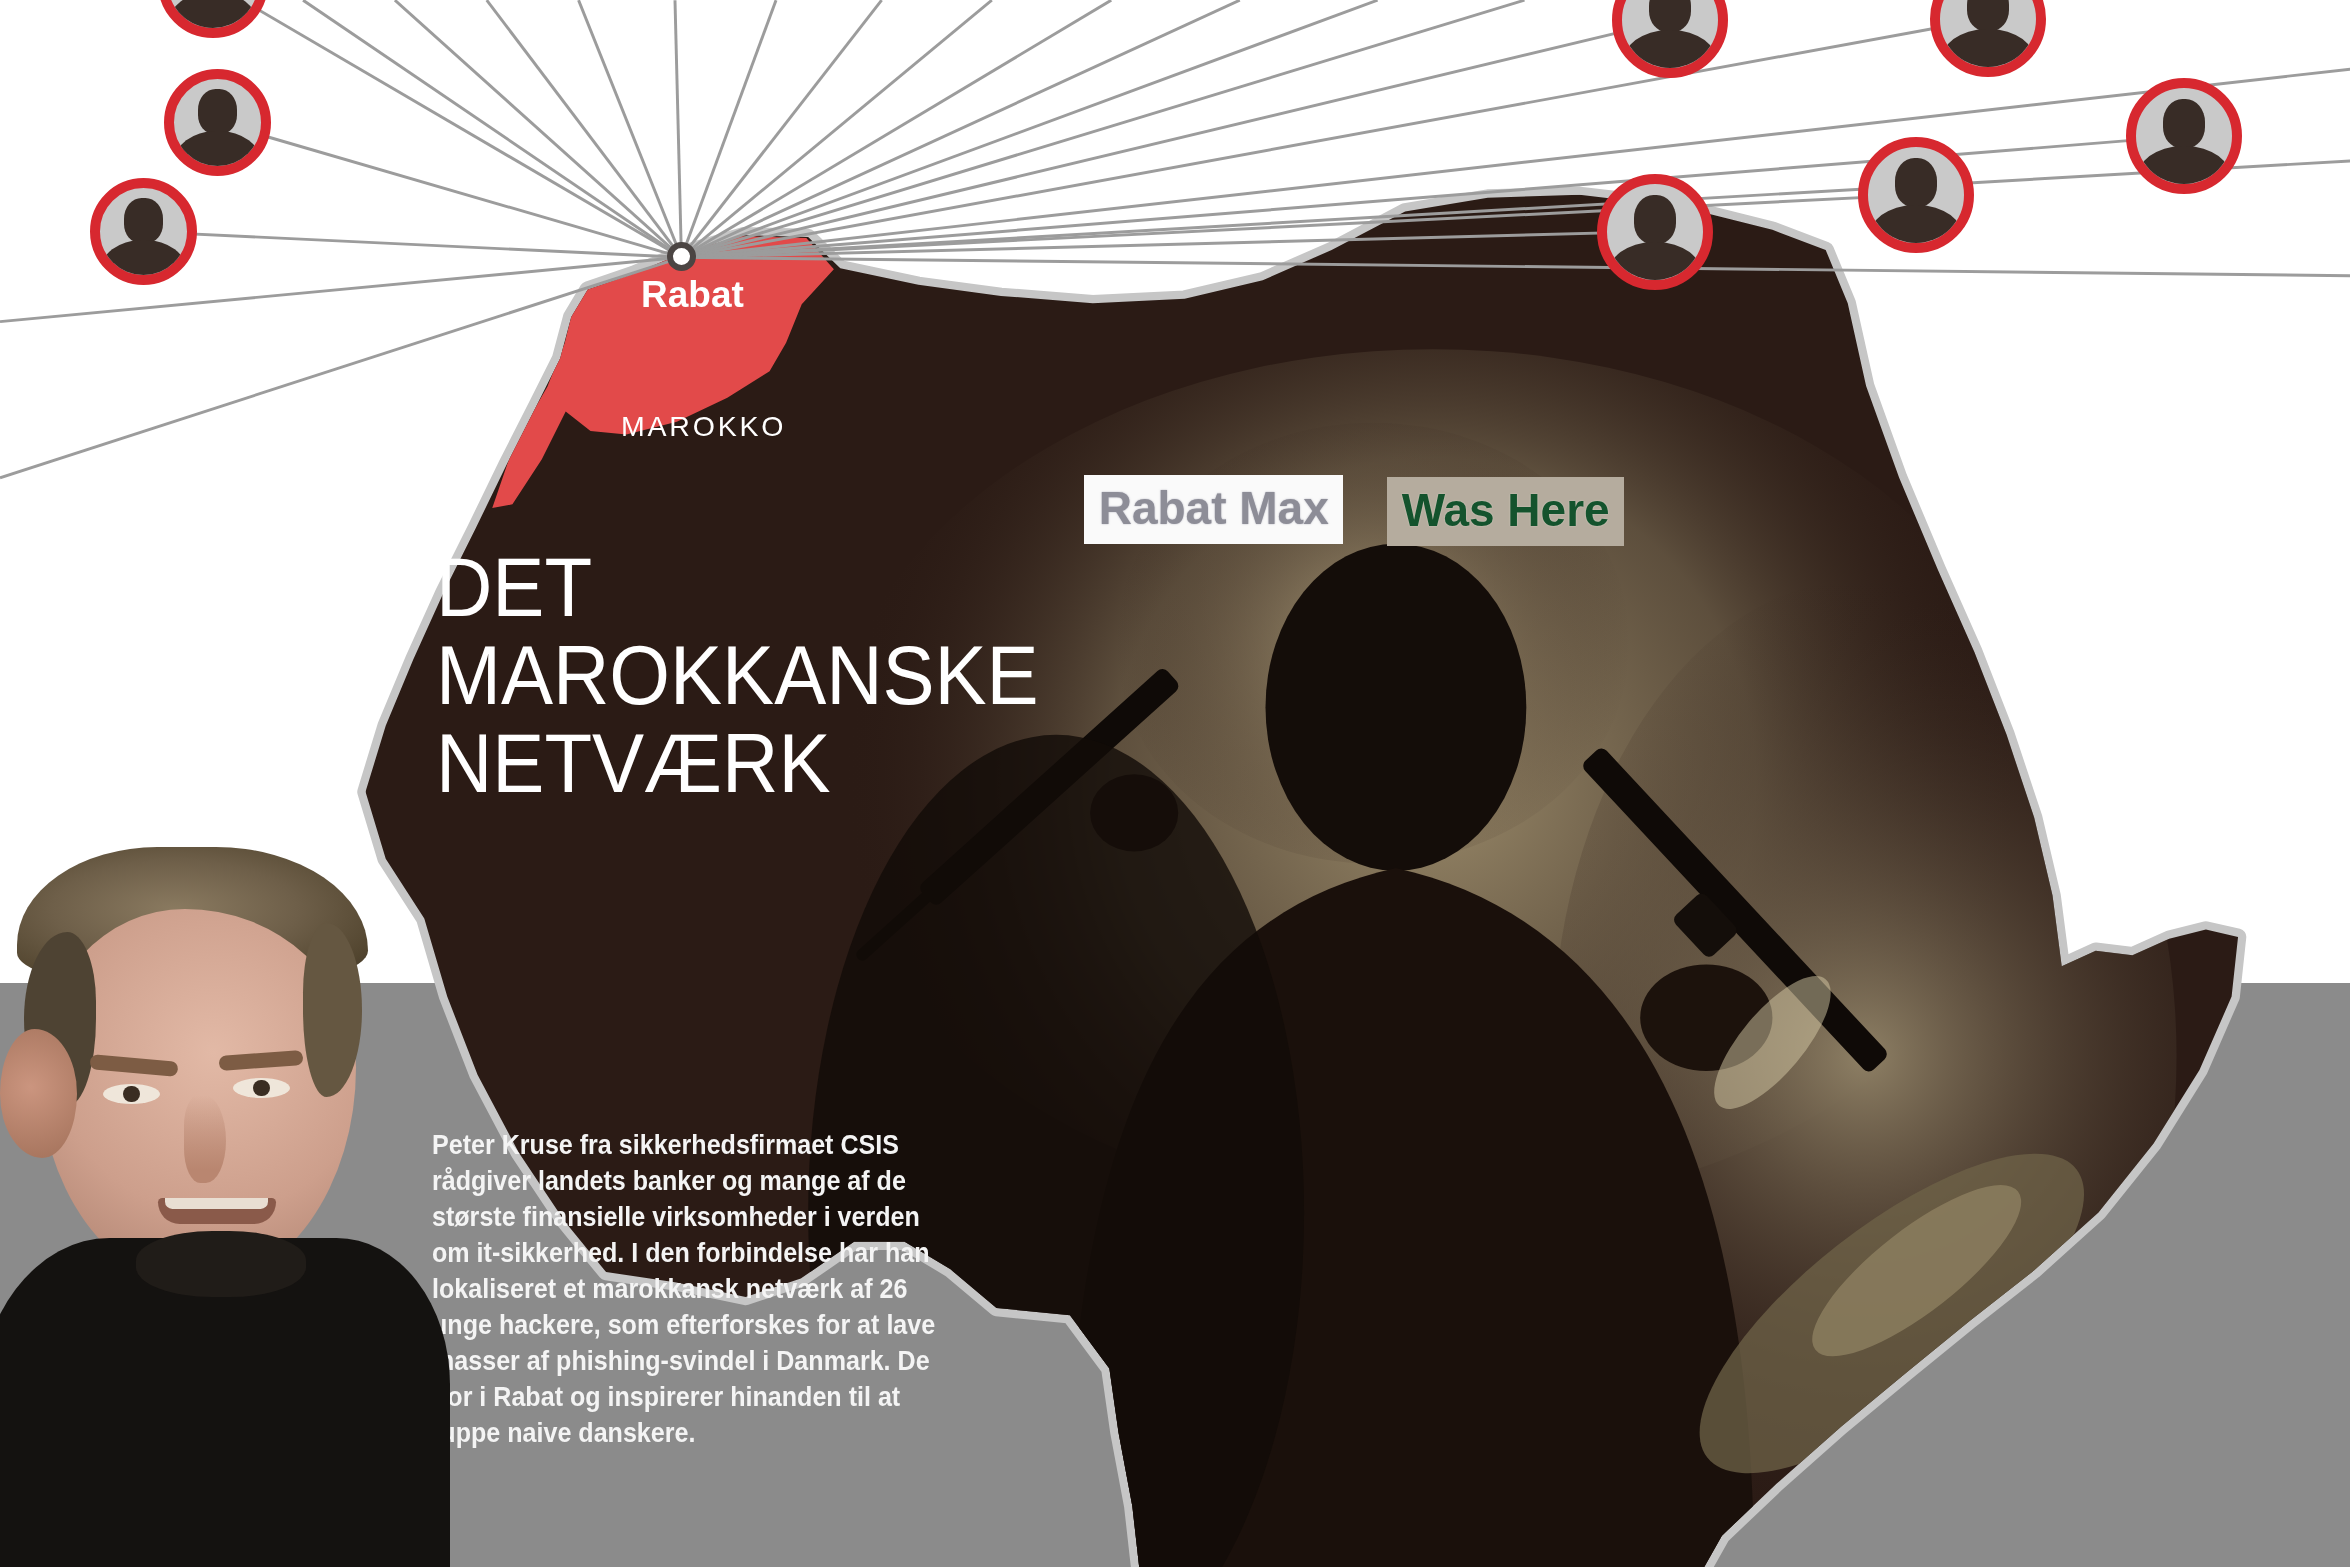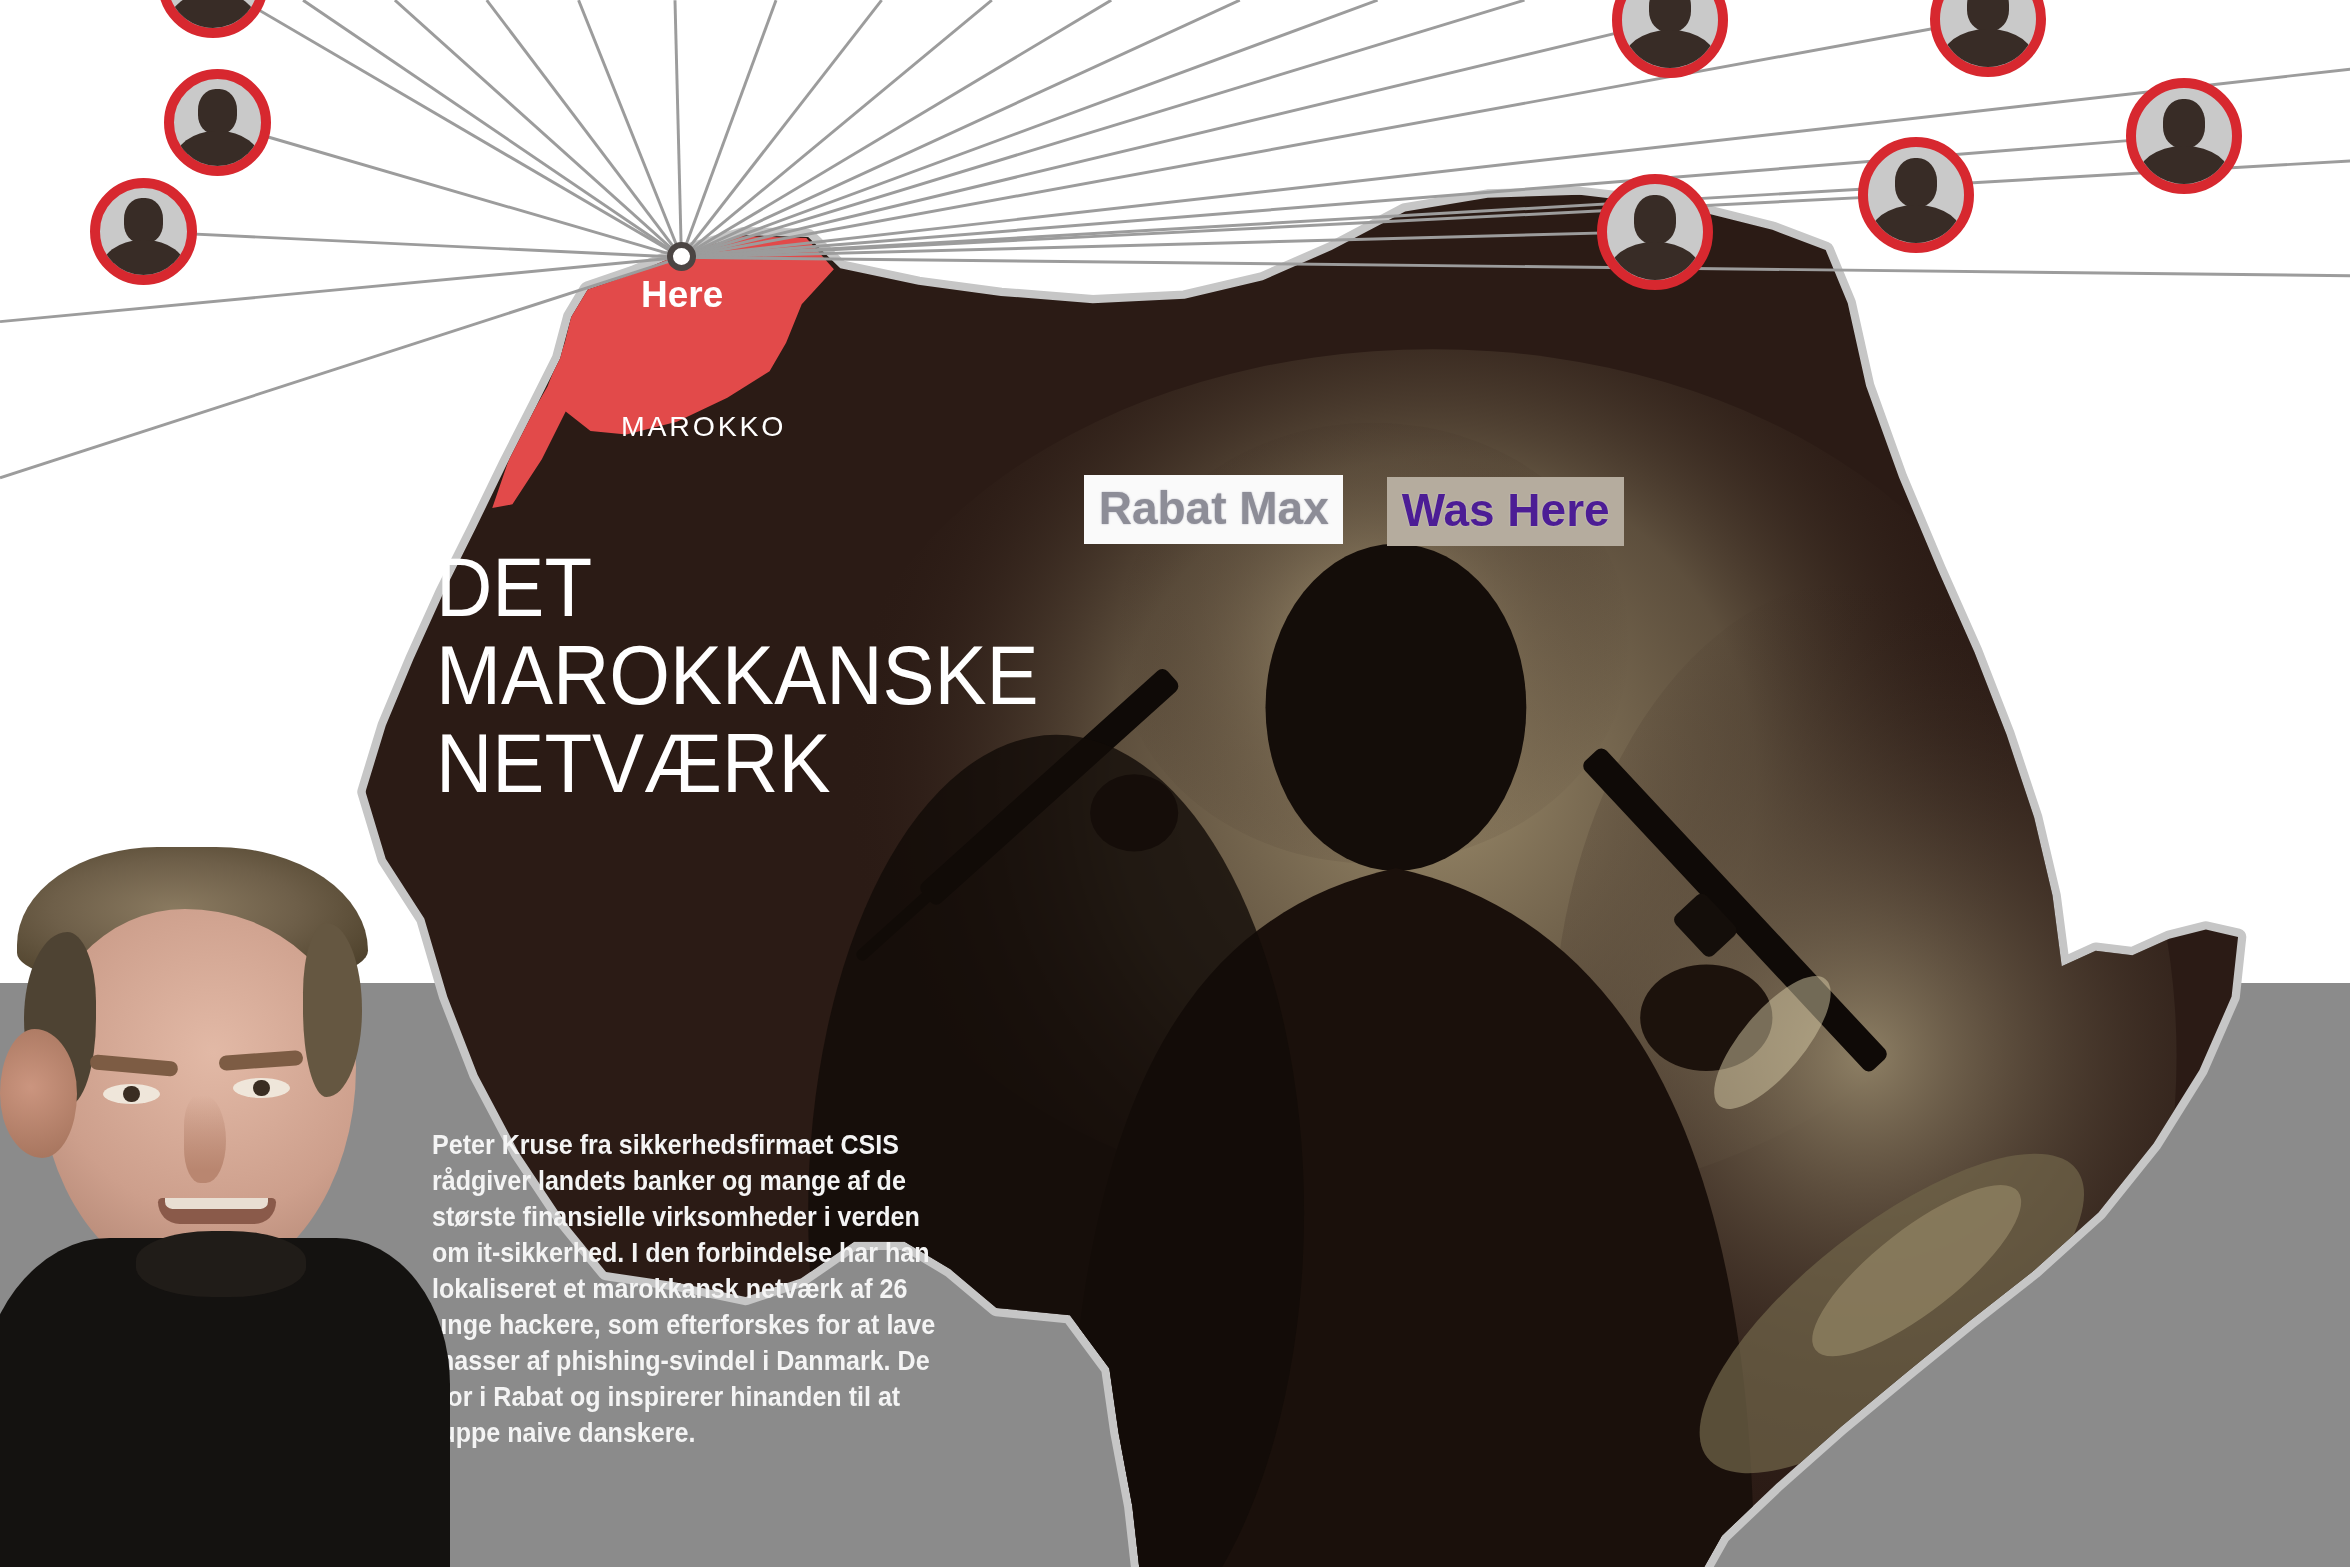--- a/index.html
+++ b/index.html
@@ -22,21 +22,21 @@
 
   
   .dot{left:667px;top:242px;width:29px;height:29px;border-radius:50%;
        background:#ffffff;border:6.4px solid #4b4543;box-sizing:border-box;z-index:7;}
 
   
   .stamp{z-index:7;font-size:46px;font-weight:bold;padding:5.5px 14.7px 9.2px 14.7px;
          white-space:nowrap;}
   .stamp-name{left:1084px;top:475px;background:#fafafa;color:#8d8d97;
               text-shadow:0 0 1.8px rgba(120,120,140,.6);}
-  .stamp-status{left:1387px;top:477px;background:#b5ac9e;color:#4c1d95;
+  .stamp-status{left:1387px;top:477px;background:#b5ac9e;color:#14532d;
               text-shadow:0 0 1.8px rgba(255,255,245,.5);}
 
   
   .title{left:436px;top:544px;z-index:7;color:#ffffff;font-size:83px;line-height:88px;
          font-weight:400;transform:scaleX(.94);transform-origin:left top;white-space:nowrap;}
 
   
   .caption{left:432px;top:1126px;z-index:7;color:#f4f4f4;font-weight:bold;
            font-size:28.5px;line-height:36px;transform:scaleX(.88);
            transform-origin:left top;white-space:nowrap;}
@@ -202,21 +202,21 @@
   <div class="abs avatar" style="left:1858px;top:137px;width:116px;height:116px;">
       <div class="head"></div>
       <div class="shoulders"></div>
     </div>
   <div class="abs avatar" style="left:1597px;top:174px;width:116px;height:116px;">
       <div class="head"></div>
       <div class="shoulders"></div>
     </div>
 
   <div class="abs dot"></div>
-  <div class="abs rabat-label">Here</div>
+  <div class="abs rabat-label">Rabat</div>
   <div class="abs marokko-label">MAROKKO</div>
 
   <div class="abs stamp stamp-name">Rabat Max</div>
   <div class="abs stamp stamp-status">Was Here</div>
 
   <div class="abs title">
     <div>DET</div>
     <div>MAROKKANSKE</div>
     <div>NETVÆRK</div>
   </div>

